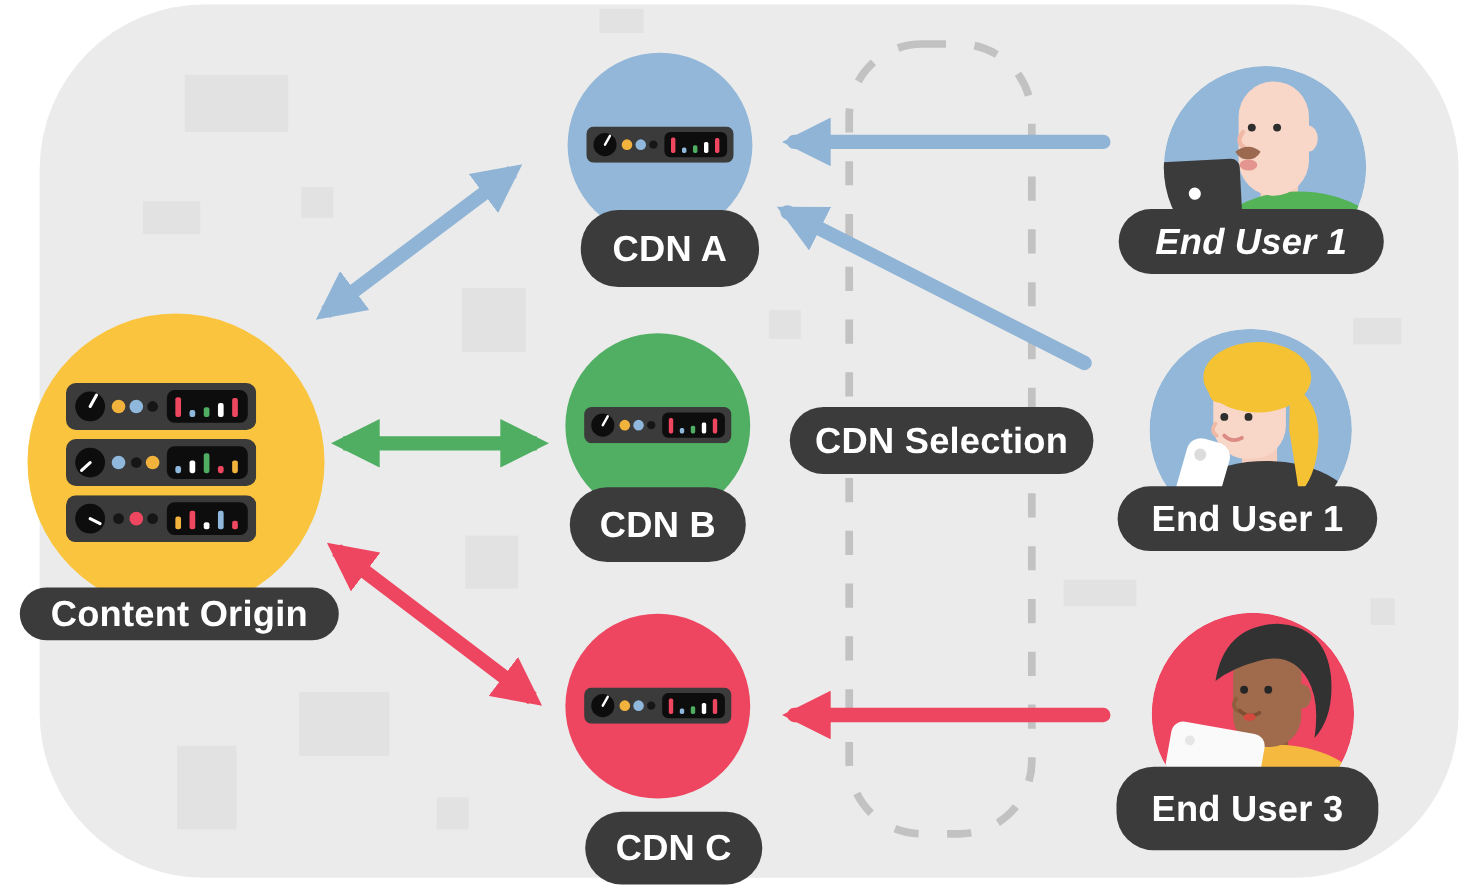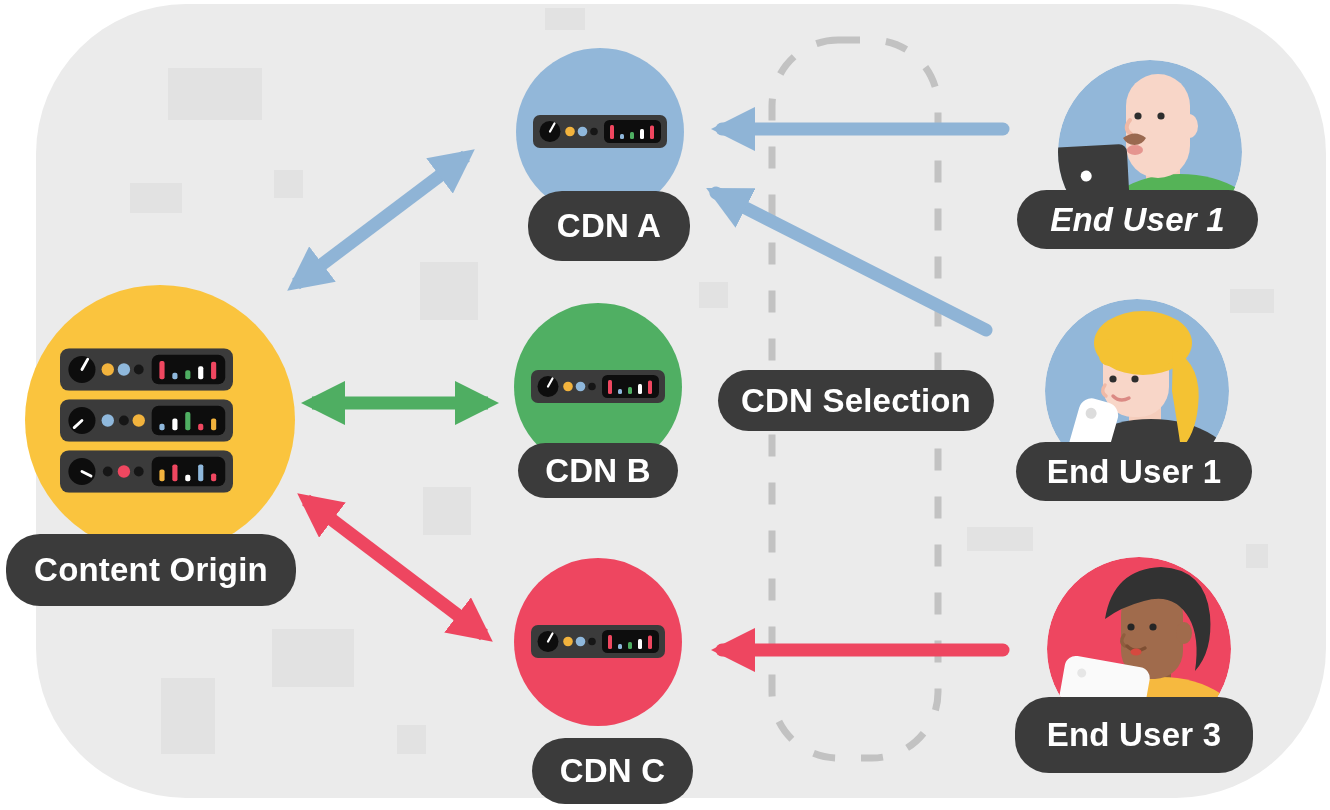--- a/index.html
+++ b/index.html
@@ -113,41 +113,41 @@
     <svg class="rack" style="left:35px;top:63px;width:173px;height:43px;" viewBox="0 0 134 33">
         <use href="#rack-a"></use>
       </svg>
     <svg class="rack" style="left:35px;top:114px;width:173px;height:43px;" viewBox="0 0 134 33">
         <use href="#rack-b"></use>
       </svg>
     <svg class="rack" style="left:35px;top:165px;width:173px;height:43px;" viewBox="0 0 134 33">
         <use href="#rack-c"></use>
       </svg>
   </div>
-  <div class="pill" style="left:6px;top:534px;width:290px;height:72px;">
+  <div class="pill" style="left:18px;top:534px;width:290px;height:48px;">
       <span>Content Origin</span>
     </div>
 
   <div class="node" style="left:516px;top:48px;width:168px;height:168px;">
     <div class="cdn-circle" style="background:#92B7D9;"></div>
     <svg class="rack" style="left:17px;top:67px;width:134px;height:33px;" viewBox="0 0 134 33">
         <use href="#rack-a"></use>
       </svg>
   </div>
   <div class="pill" style="left:528px;top:191px;width:162px;height:70px;">
       <span>CDN A</span>
     </div>
 
   <div class="node" style="left:514px;top:303px;width:168px;height:168px;">
     <div class="cdn-circle" style="background:#50AF63;"></div>
     <svg class="rack" style="left:17px;top:67px;width:134px;height:33px;" viewBox="0 0 134 33">
         <use href="#rack-a"></use>
       </svg>
   </div>
-  <div class="pill" style="left:518px;top:443px;width:160px;height:55px;">
+  <div class="pill" style="left:518px;top:443px;width:160px;height:68px;">
       <span>CDN B</span>
     </div>
 
   <div class="node" style="left:514px;top:558px;width:168px;height:168px;">
     <div class="cdn-circle" style="background:#EE4660;"></div>
     <svg class="rack" style="left:17px;top:67px;width:134px;height:33px;" viewBox="0 0 134 33">
         <use href="#rack-a"></use>
       </svg>
   </div>
   <div class="pill" style="left:532px;top:698px;width:161px;height:66px;margin-top:40px;">

